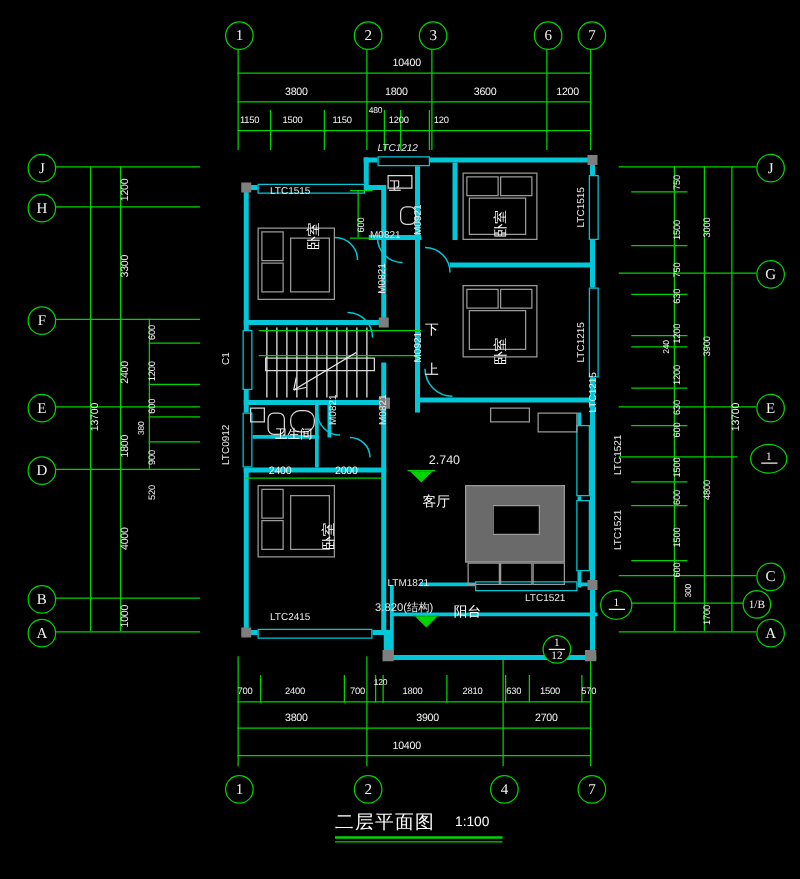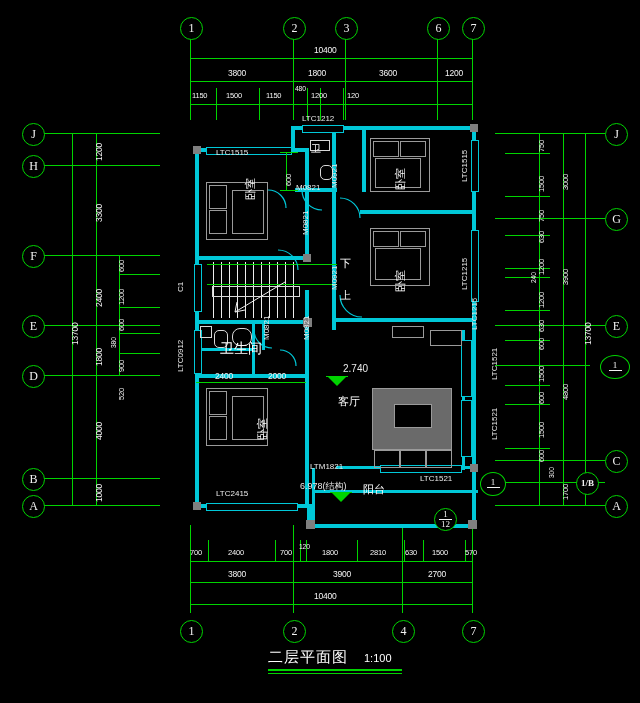--- a/index.html
+++ b/index.html
@@ -159,21 +159,21 @@
   <div class="bub" style="left:605px;top:123px;">J</div>
   <div class="bub" style="left:605px;top:208px;">G</div>
   <div class="bub" style="left:605px;top:315px;">E</div>
   <div class="bub" style="left:605px;top:450px;">C</div>
   <div class="bub" style="left:605px;top:495px;">A</div>
 
   <div class="bub frac" style="left:600px;top:355px;width:28px;height:22px;">
     <i>1</i>
     <span class="br"></span>
   </div>
-  <div class="bub frac" style="left:576px;top:472px;font-weight:bold;">
+  <div class="bub frac" style="left:594px;top:472px;">
     <i>1/B</i>
   </div>
   <div class="bub frac" style="left:480px;top:472px;width:24px;height:22px;">
     <i>1</i>
     <span class="br"></span>
   </div>
   <div class="bub frac" style="left:434px;top:508px;">
     <i>1</i>
     <span class="br"></span>
     <i>12</i>
@@ -356,38 +356,38 @@
     <path d="M90,230 A16,16 0 0,1 106,246" fill="none" stroke="#00c8d8" stroke-width="1.2"></path>
     <path d="M64,210 A18,18 0 0,0 82,228" fill="none" stroke="#00c8d8" stroke-width="1.2"></path>
     <path d="M150,175 A22,22 0 0,0 172,197" fill="none" stroke="#00c8d8" stroke-width="1.2"></path>
     <path d="M88,130 A20,20 0 0,1 108,150" fill="none" stroke="#00c8d8" stroke-width="1.2"></path>
   </svg>
 
   <div class="rm vt" style="left:243px;top:200px;">卧室</div>
   <div class="rm" style="left:311px;top:142px;font-size:10px;">卫</div>
   <div class="rm vt" style="left:393px;top:190px;">卧室</div>
   <div class="rm vt" style="left:393px;top:292px;">卧室</div>
-  <div class="rm" style="left:220px;top:340px;font-size:14px;">卫生间</div>
+  <div class="rm" style="left:220px;top:340px;font-size:10px;">卫生间</div>
   <div class="rm vt" style="left:255px;top:440px;">卧室</div>
   <div class="rm" style="left:338px;top:394px;">客厅</div>
   <div class="rm" style="left:363px;top:482px;">阳台</div>
 
   <div class="ct big" style="left:343px;top:363px;font-size:10px;">2.740</div>
   <div class="elv" style="left:326px;top:376px;">
     <div class="bar"></div>
     <div class="tri" style="margin-left:2px;"></div>
   </div>
-  <div class="ct" style="left:300px;top:480px;font-size:9px;">6.978(结构)</div>
+  <div class="ct" style="left:300px;top:480px;font-size:9px;">3.820(结构)</div>
   <div class="elv" style="left:330px;top:492px;">
     <div class="bar"></div>
     <div class="tri" style="margin-left:2px;"></div>
   </div>
 
   <div class="ct" style="left:216px;top:148px;">LTC1515</div>
-  <div class="ct" style="left:302px;top:114px;">LTC1212</div>
+  <div class="ct" style="left:302px;top:114px;font-style:italic;">LTC1212</div>
   <div class="ct vt" style="left:460px;top:182px;">LTC1515</div>
   <div class="ct vt" style="left:460px;top:290px;">LTC1215</div>
   <div class="ct vt" style="left:470px;top:330px;">LTC1215</div>
   <div class="ct vt" style="left:490px;top:380px;">LTC1521</div>
   <div class="ct vt" style="left:490px;top:440px;">LTC1521</div>
   <div class="ct" style="left:420px;top:474px;">LTC1521</div>
   <div class="ct" style="left:216px;top:489px;">LTC2415</div>
   <div class="ct vt" style="left:176px;top:372px;">LTC0912</div>
   <div class="ct vt" style="left:176px;top:292px;">C1</div>
 

